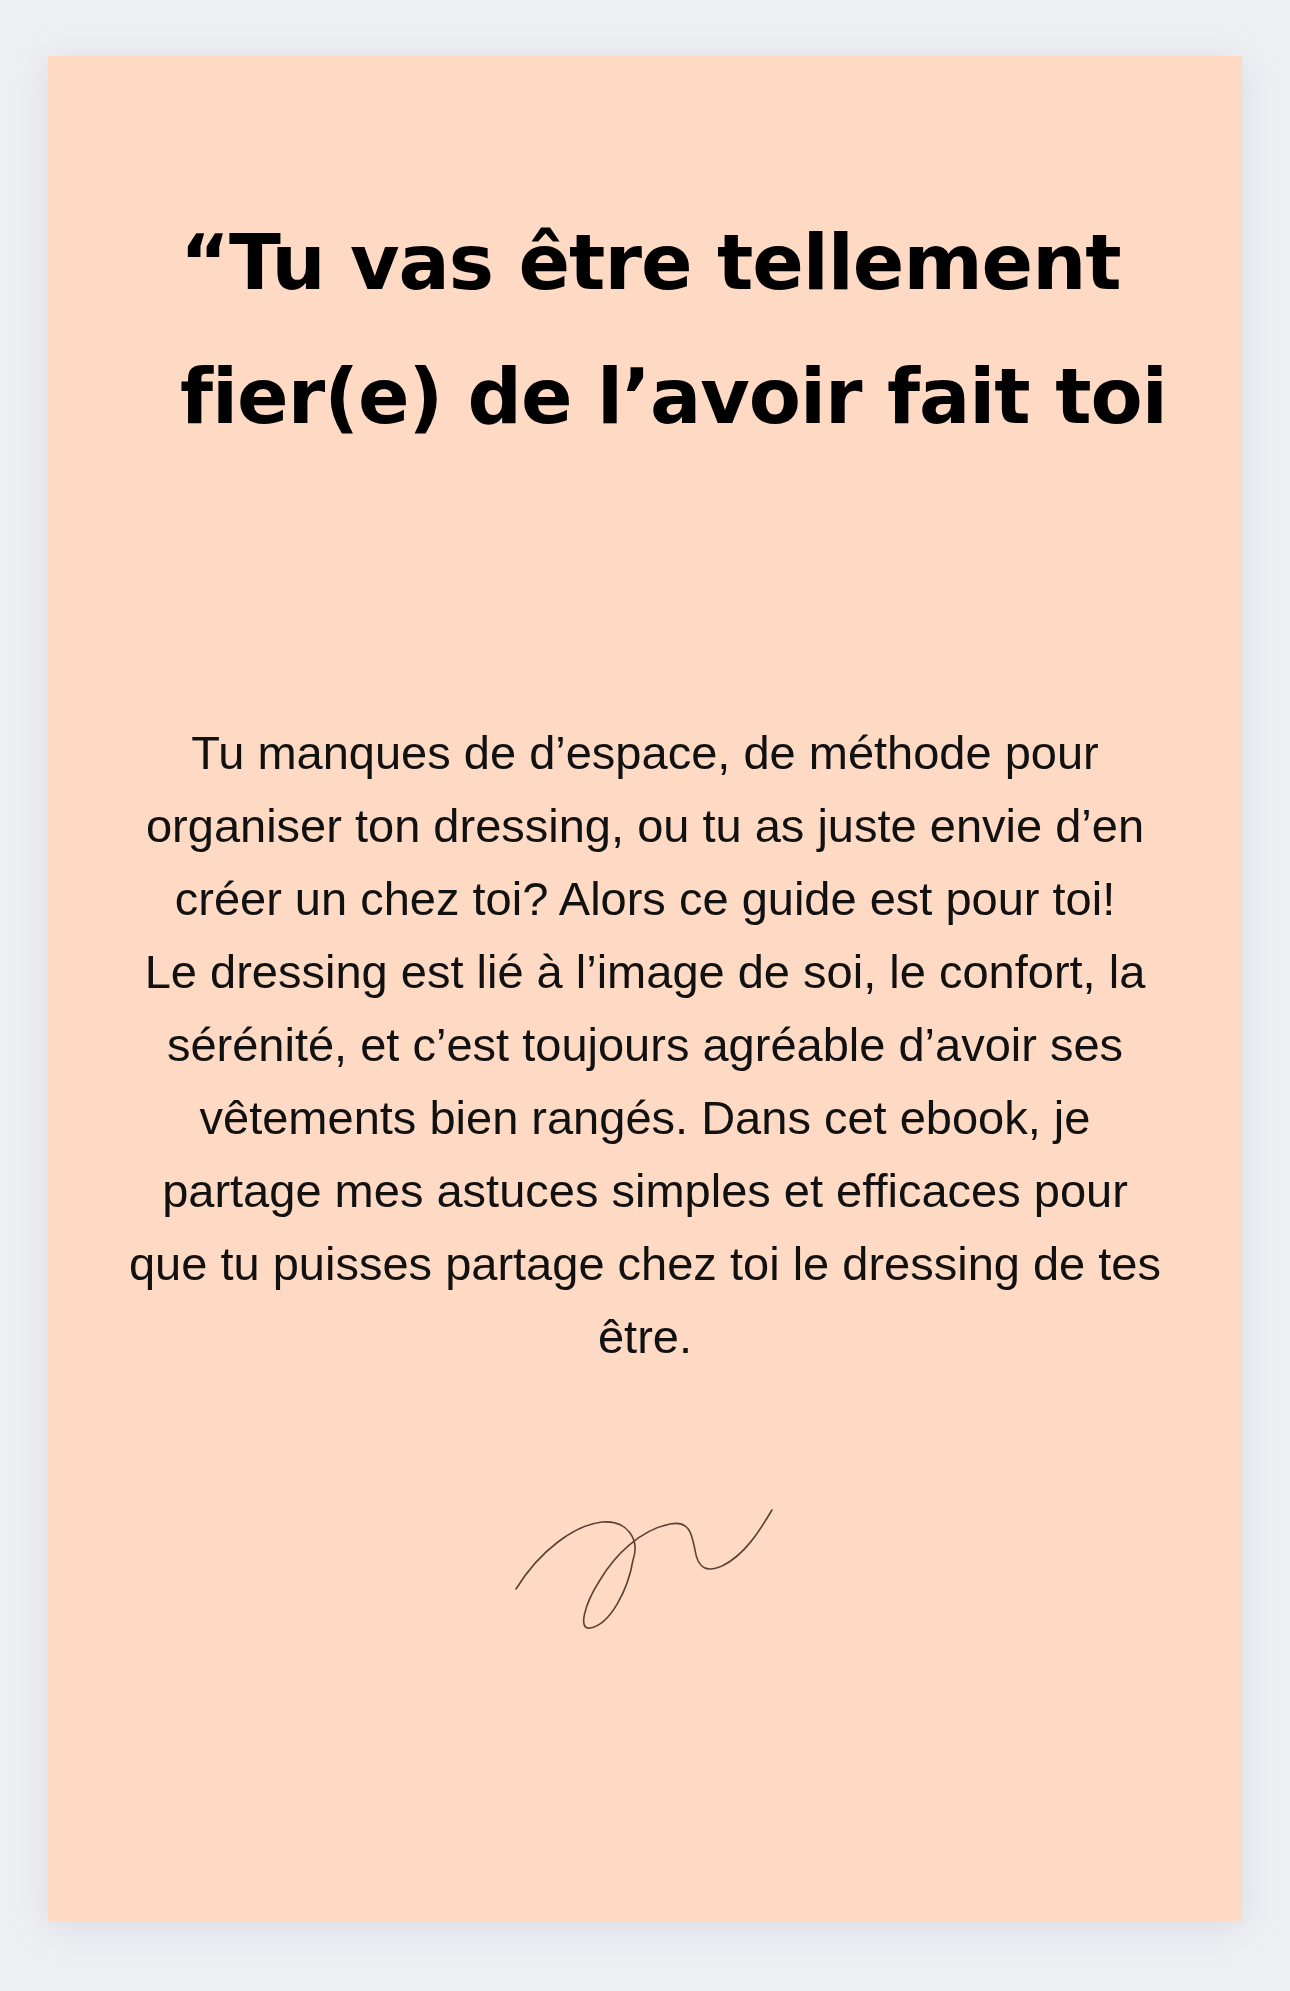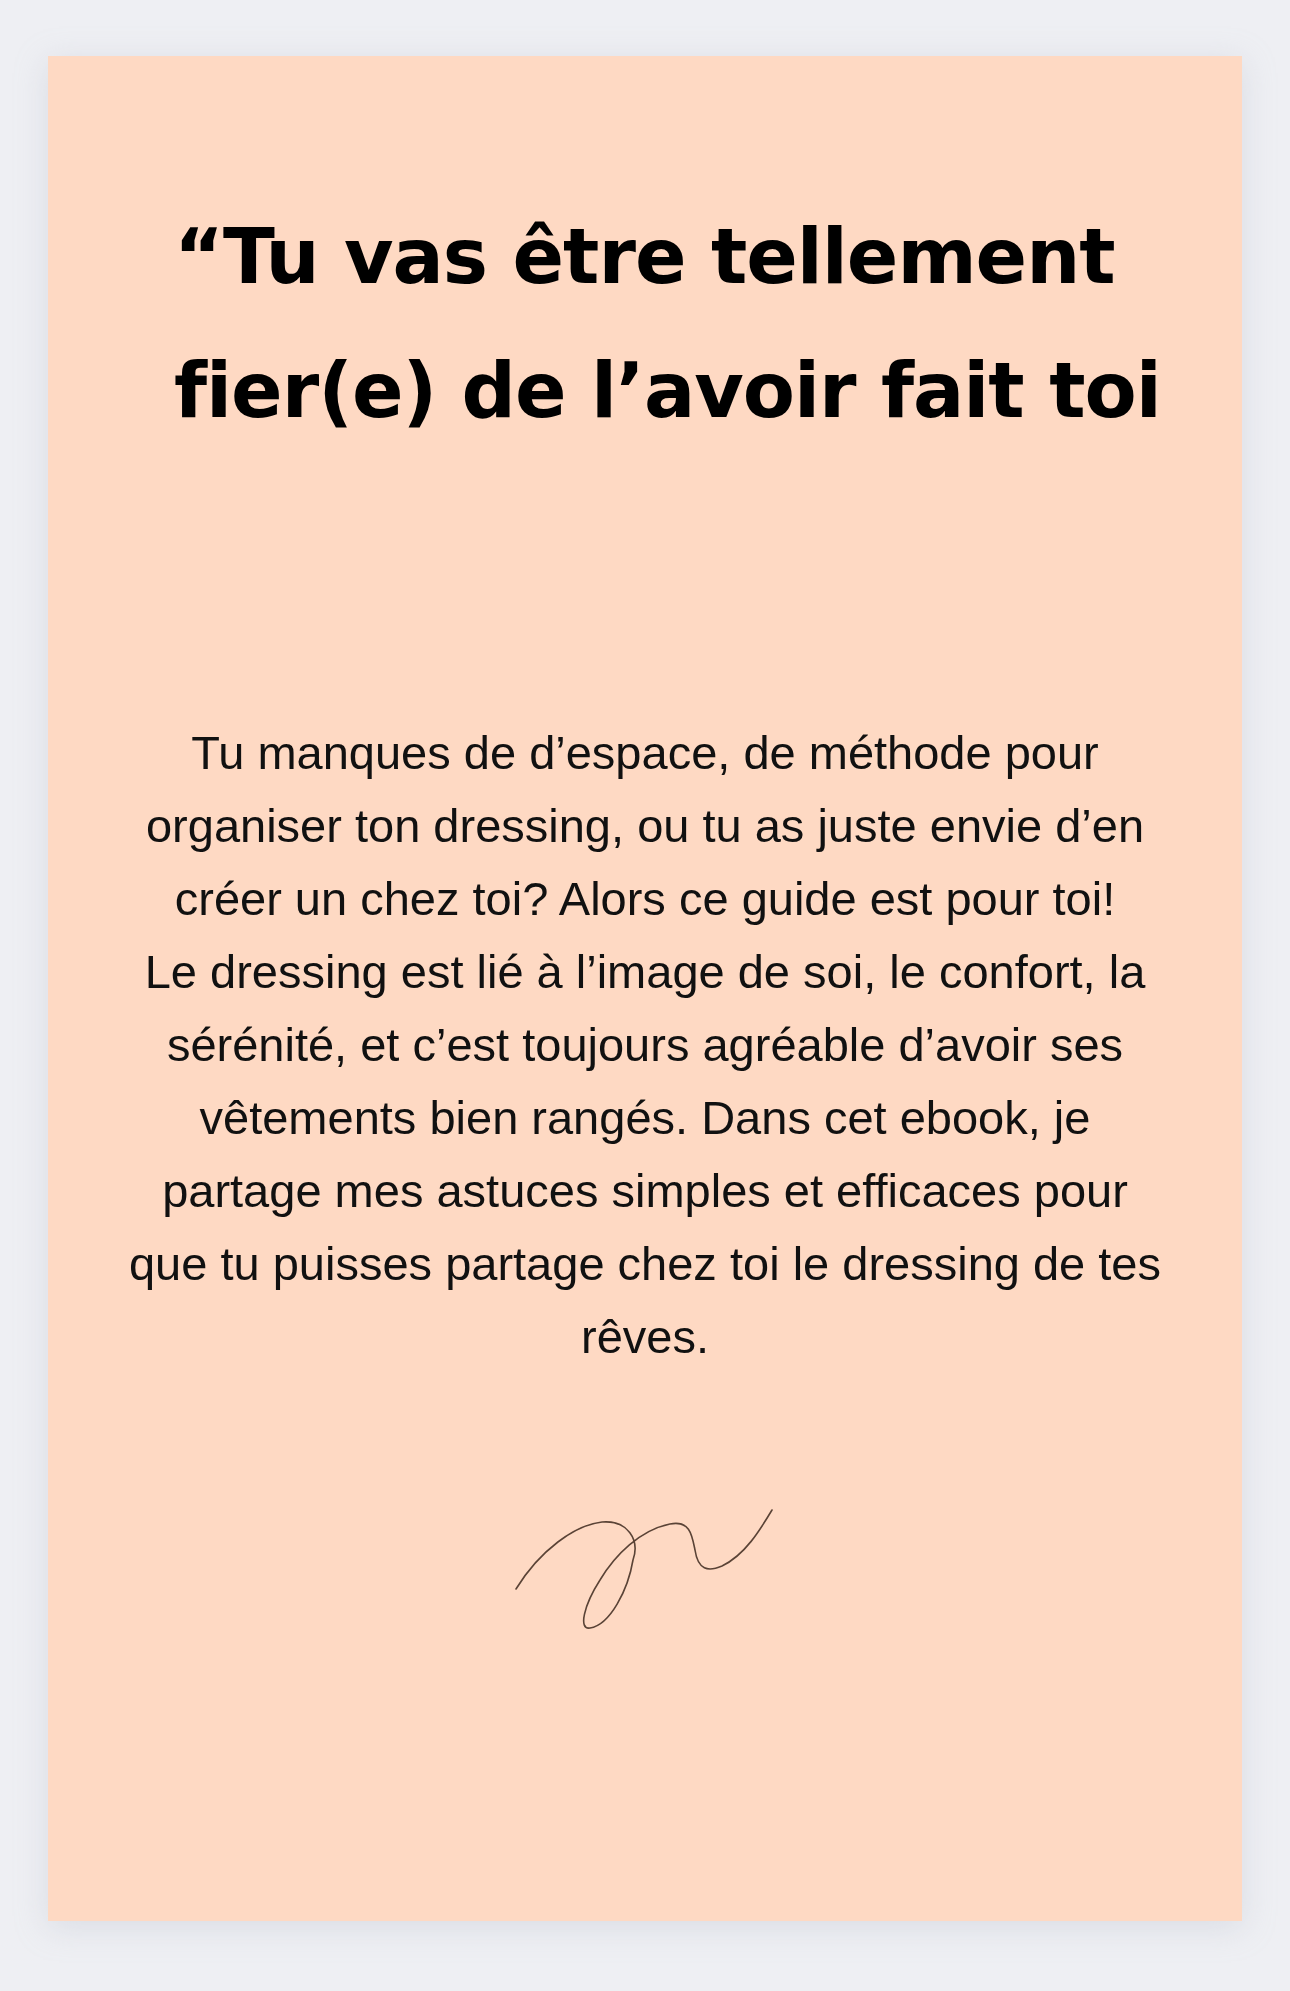--- a/index.html
+++ b/index.html
@@ -21,21 +21,21 @@
       width: 1194px;
       height: 1865px;
       background: #fed9c3;
       box-shadow: 0 6px 30px rgba(180, 185, 200, 0.35);
     }
     .heading {
       position: absolute;
       left: 0;
       right: 0;
       top: 128px;
-      margin: 6px;
+      margin: 12px;
       padding: 0 120px;
       text-align: left;
       font-family: "DejaVu Sans", sans-serif;
       font-weight: bold;
       font-size: 76px;
       line-height: 134px;
       letter-spacing: -1px;
       color: #000000;
     }
     .body-text {
@@ -75,21 +75,21 @@
 
   <p class="body-text">
     <span class="body-line">Tu manques de d’espace, de méthode pour</span>
     <span class="body-line">organiser ton dressing, ou tu as juste envie d’en</span>
     <span class="body-line">créer un chez toi? Alors ce guide est pour toi!</span>
     <span class="body-line">Le dressing est lié à l’image de soi, le confort, la</span>
     <span class="body-line">sérénité, et c’est toujours agréable d’avoir ses</span>
     <span class="body-line">vêtements bien rangés.  Dans cet ebook, je</span>
     <span class="body-line">partage mes astuces simples et efficaces pour</span>
     <span class="body-line">que tu puisses partage chez toi le dressing de tes</span>
-    <span class="body-line">rêves.</span>
+    <span class="body-line">être.</span>
   </p>
 
   <svg class="signature" viewBox="500 1490 280 150" xmlns="http://www.w3.org/2000/svg" style="left:452px; top:1434px;">
     <path d="M516 1589
              C 540 1550, 575 1525, 602 1522
              C 628 1520, 640 1540, 633 1560
              C 628 1590, 610 1625, 590 1628
              C 578 1630, 584 1605, 600 1580
              C 615 1555, 640 1530, 670 1524
              C 690 1520, 692 1535, 695 1550

